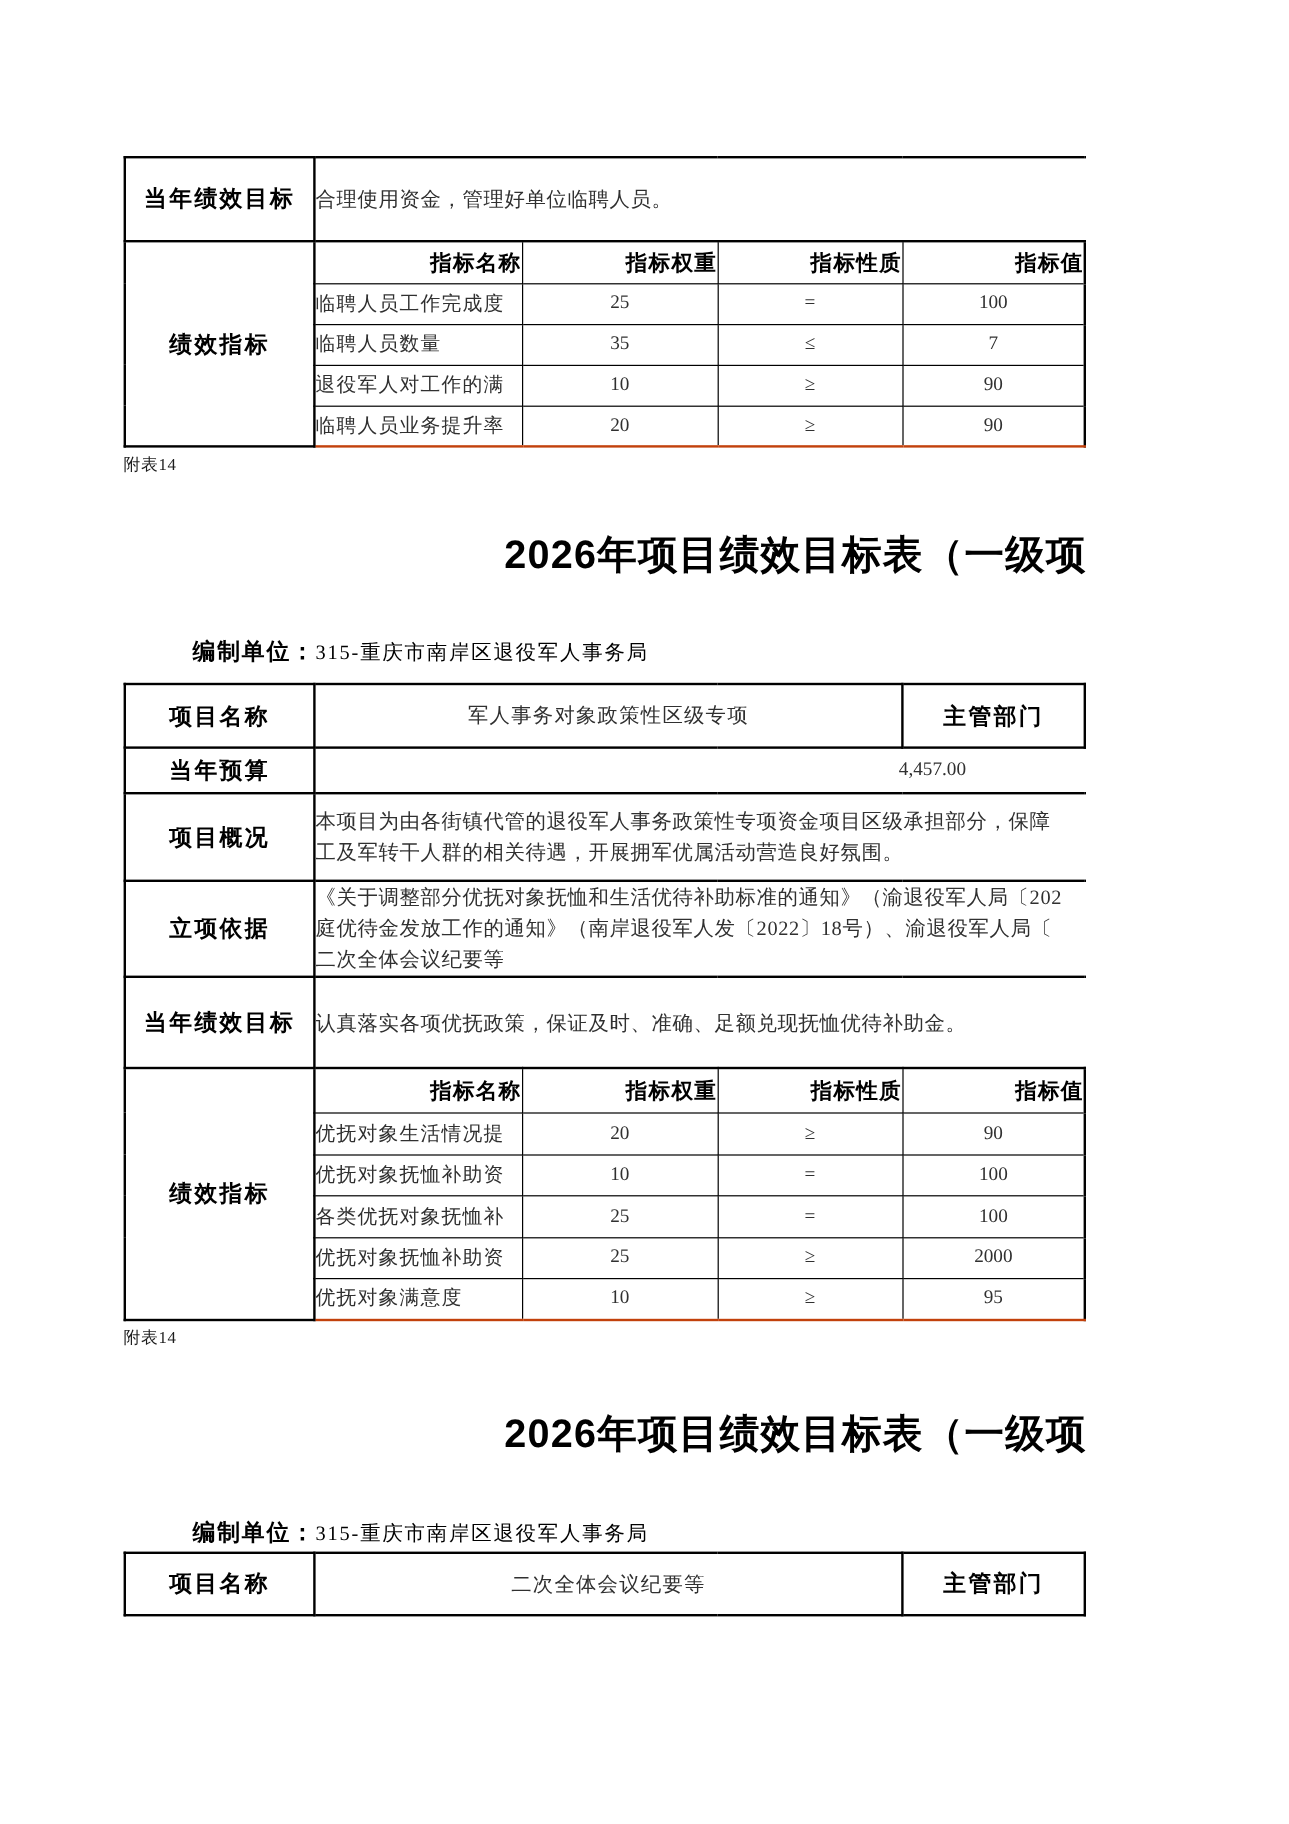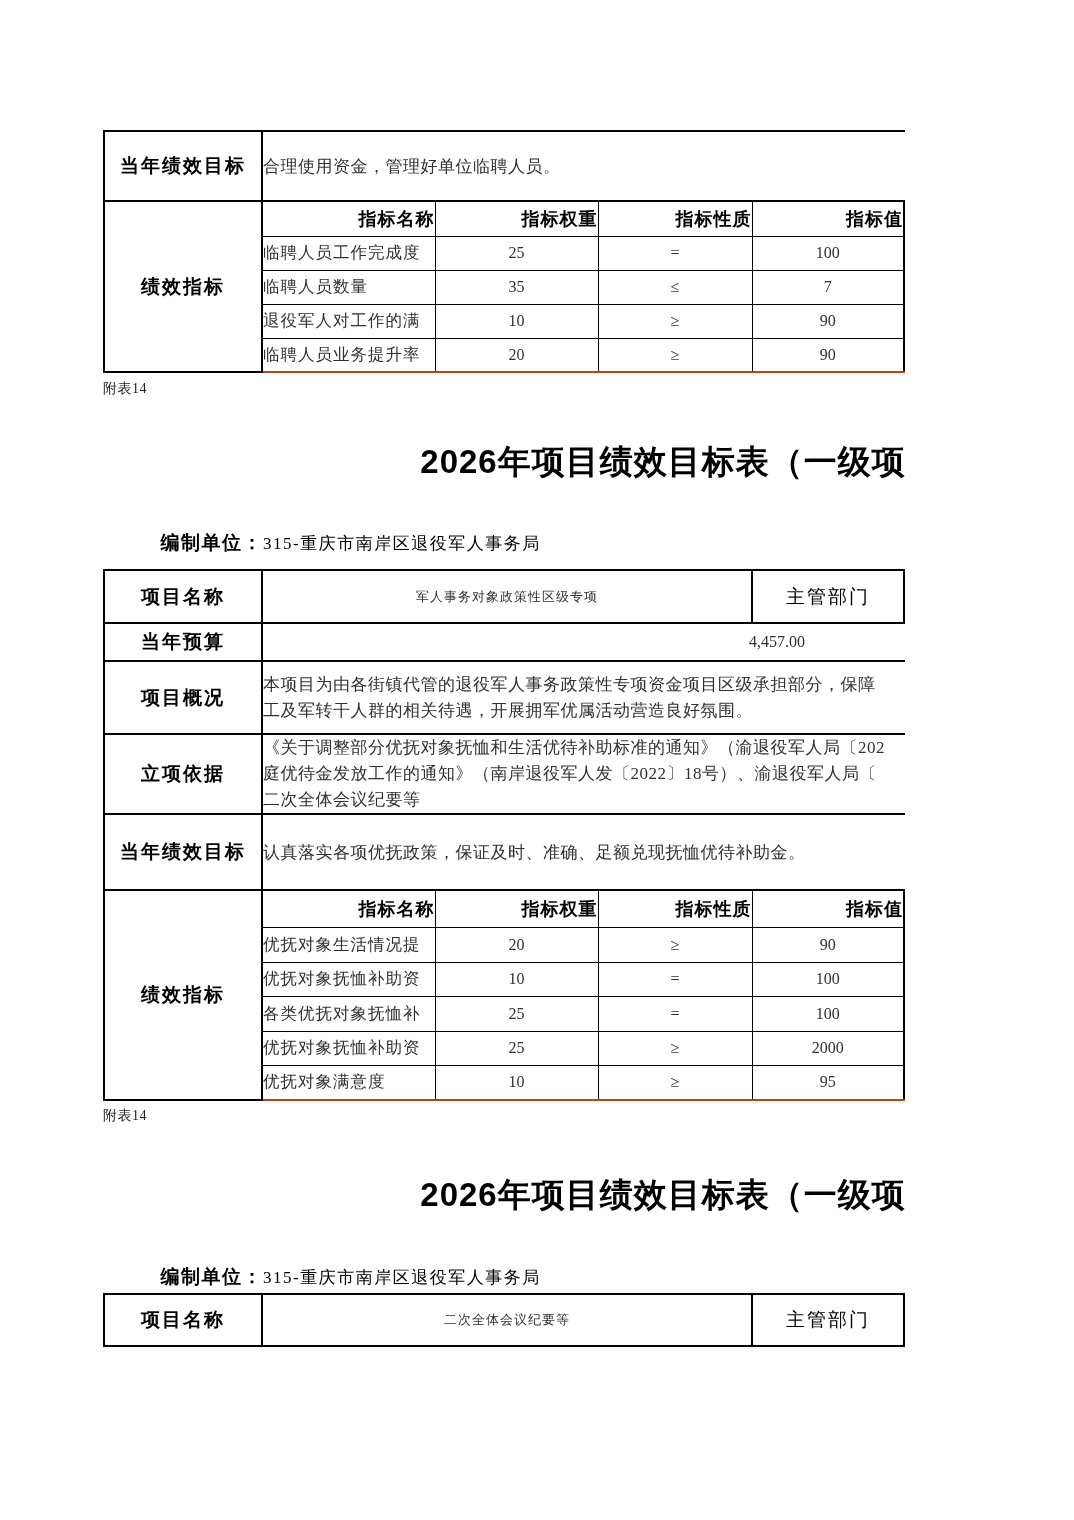--- a/index.html
+++ b/index.html
@@ -6,26 +6,26 @@
   body{width:1074px;height:1520px;position:relative;font-family:"Liberation Serif",serif;color:#000;}
   .clip{position:absolute;left:0;top:0;width:905px;height:1520px;overflow:hidden;background:#fff;}
   .spacer-top{height:130px;}
 
   table.sheet{border-collapse:collapse;table-layout:fixed;width:1188px;margin-left:103px;}
   table.sheet td,table.sheet th{vertical-align:middle;overflow:hidden;padding:0;}
 
   
   .lbl{border:2px solid #000;font-weight:bold;font-size:19px;letter-spacing:2px;
        text-align:center;padding-left:8px;font-family:"Liberation Serif",serif;margin-left:21px;}
-  .lbl-c{border:2px solid #000;font-weight:normal;font-size:19px;letter-spacing:2px;text-align:center;}
+  .lbl-c{border:2px solid #000;font-weight:bold;font-size:19px;letter-spacing:2px;text-align:center;}
 
   
   .val{border:2px solid #000;font-size:17px;color:#303030;letter-spacing:0.5px;
        text-align:left;padding-left:6px;font-weight:normal;}
-  .val-c{border:2px solid #000;font-size:13px;color:#303030;letter-spacing:1px;text-align:center;}
+  .val-c{border:2px solid #000;font-size:17px;color:#303030;letter-spacing:1px;text-align:center;}
   .val-num{border:2px solid #000;font-size:16px;color:#303030;text-align:center;font-family:"Liberation Serif",serif;}
 
   
   .ih{border:1px solid #000;font-weight:bold;font-size:18px;letter-spacing:1px;text-align:right;}
   .in{border:1px solid #000;font-size:16.5px;color:#303030;text-align:left;padding-left:5px;
       white-space:nowrap;letter-spacing:1px;font-weight:normal;}
   .ic{border:1px solid #000;font-size:16px;color:#303030;text-align:center;font-weight:normal;}
   .ic-end{border:1px solid #000;border-right:2px solid #000;font-size:16px;color:#303030;text-align:center;font-weight:normal;margin-top:48px;}
   tr.last .in,tr.last .ic,tr.last .ic-end{border-bottom:2px solid #c2410c;}
   th.ih-end{border-right:2px solid #000;}

